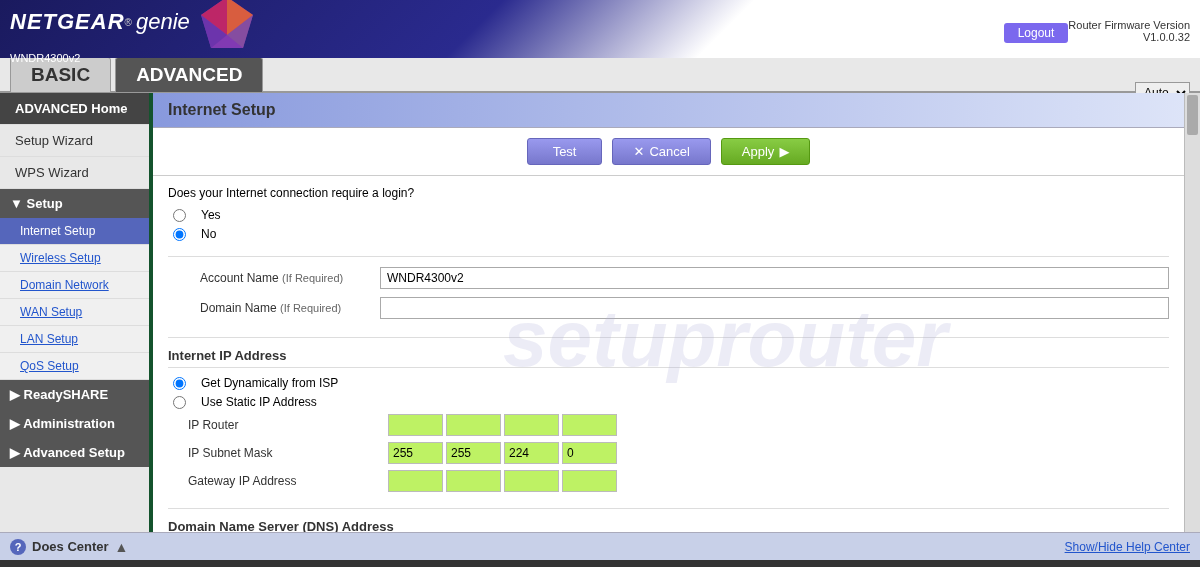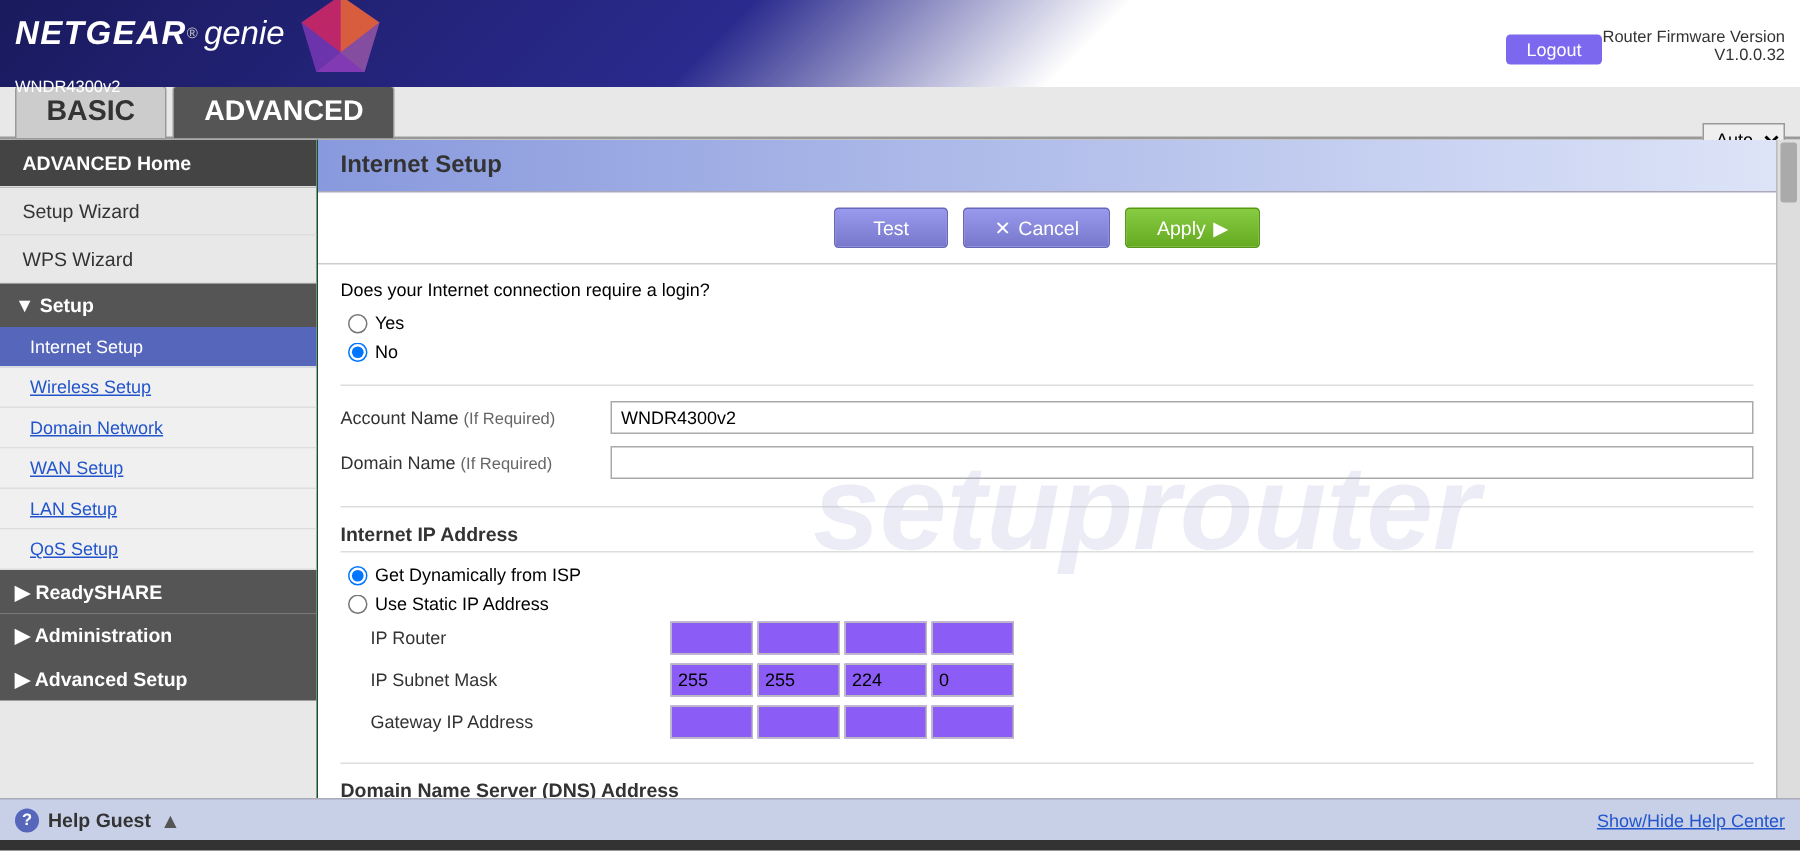--- a/index.html
+++ b/index.html
@@ -109,23 +109,23 @@
     }
 
     
     #main {
       display: flex;
       height: calc(567px - 58px - 35px - 35px);
     }
 
     
     #sidebar {
-      width: 212px;
+      width: 153px;
       background: #e8e8e8;
-      border-right: 1px solid #14532d;
+      border-right: 4px solid #14532d;
       flex-shrink: 0;
       overflow-y: auto;
     }
     .sidebar-item {
       padding: 8px 15px;
       cursor: pointer;
       font-size: 13px;
       color: #333;
       border-bottom: 1px solid #ddd;
     }
@@ -215,56 +215,57 @@
     }
     .form-row {
       display: flex;
       align-items: center;
       margin-bottom: 8px;
     }
     .form-label {
       min-width: 180px;
       font-size: 12px;
       color: #333;
+      margin-left: 32px;
     }
     .form-label-sm {
       font-size: 11px;
       color: #666;
     }
     .form-input-wide {
       border: 1px solid #aaa;
       padding: 3px 6px;
       font-size: 12px;
       width: 940px;
     }
     .radio-row {
       display: flex;
       align-items: center;
-      gap: 5px;
+      gap: 15px;
       margin-bottom: 5px;
       padding-left: 5px;
     }
     .section-title {
       font-size: 13px;
       font-weight: bold;
       color: #333;
       margin-bottom: 8px;
       border-bottom: 1px solid #ddd;
       padding-bottom: 4px;
     }
     .ip-fields {
       display: flex;
       gap: 3px;
     }
     .ip-input {
       width: 55px;
       border: 1px solid #bbb;
       padding: 3px 4px;
       font-size: 12px;
-      background: #8b5cf6;
+      background: #bef264;
     }
     .ip-row {
       display: flex;
       align-items: center;
       margin-bottom: 6px;
     }
     .ip-label {
       min-width: 220px;
       font-size: 12px;
       color: #333;
@@ -272,21 +273,21 @@
     }
 
     
     .watermark {
       position: absolute;
       font-size: 80px;
       color: rgba(180,180,220,0.25);
       font-style: italic;
       font-weight: bold;
       pointer-events: none;
-      left: 330px;
+      left: 350px;
       top: 200px;
       z-index: 0;
     }
 
     
     .scroll-indicator {
       width: 16px;
       background: #ddd;
       border-left: 1px solid #bbb;
       display: flex;
@@ -520,21 +521,21 @@
 
     <div class="scroll-indicator">
       <div class="scroll-thumb"></div>
     </div>
   </div>
 </div>
 
 <div id="help-center">
   <div class="help-center-left">
     <div class="help-q">?</div>
-    <span>Help Guest</span>
+    <span>Does Center</span>
     <span class="help-arrow">▲</span>
   </div>
   <span class="help-center-right">Show/Hide Help Center</span>
 </div>
 
 <div id="footer">
   
   
 </div>
 

